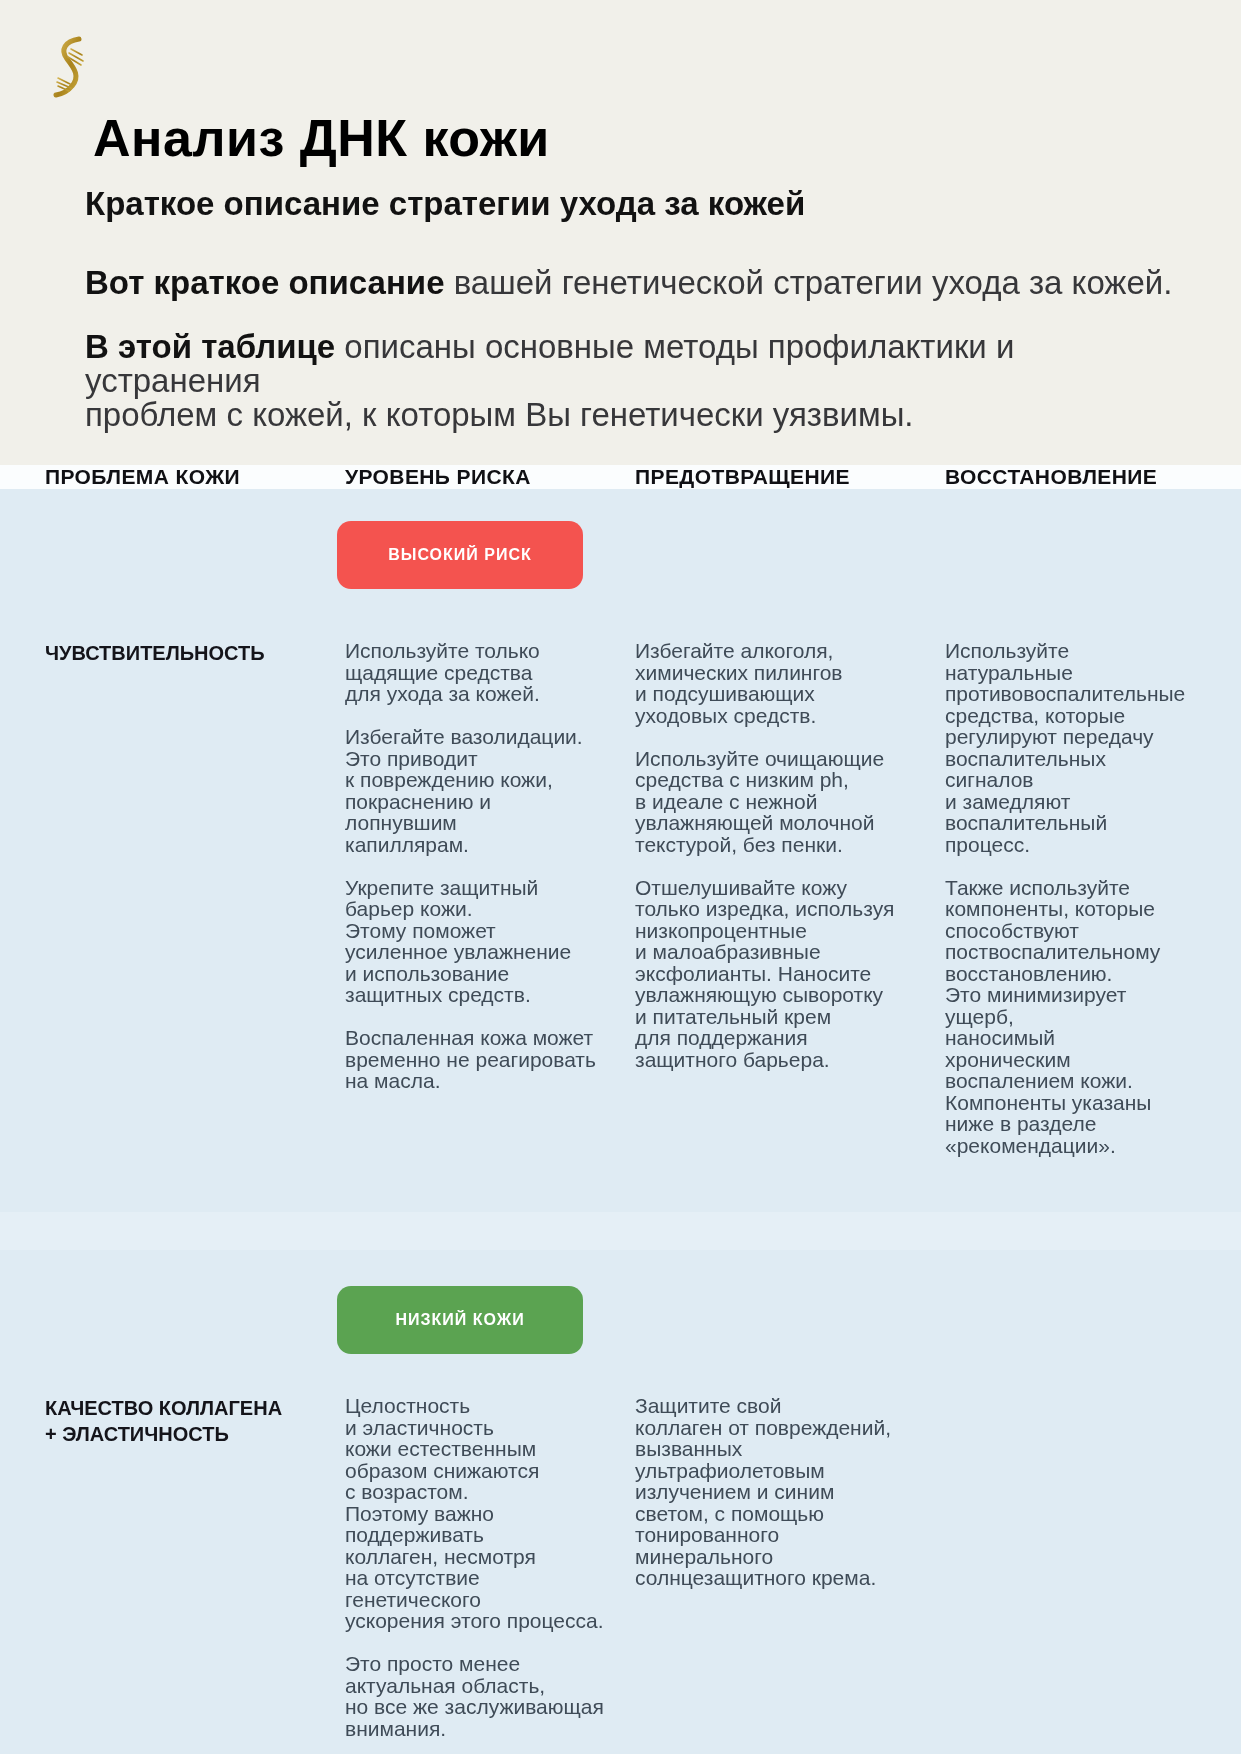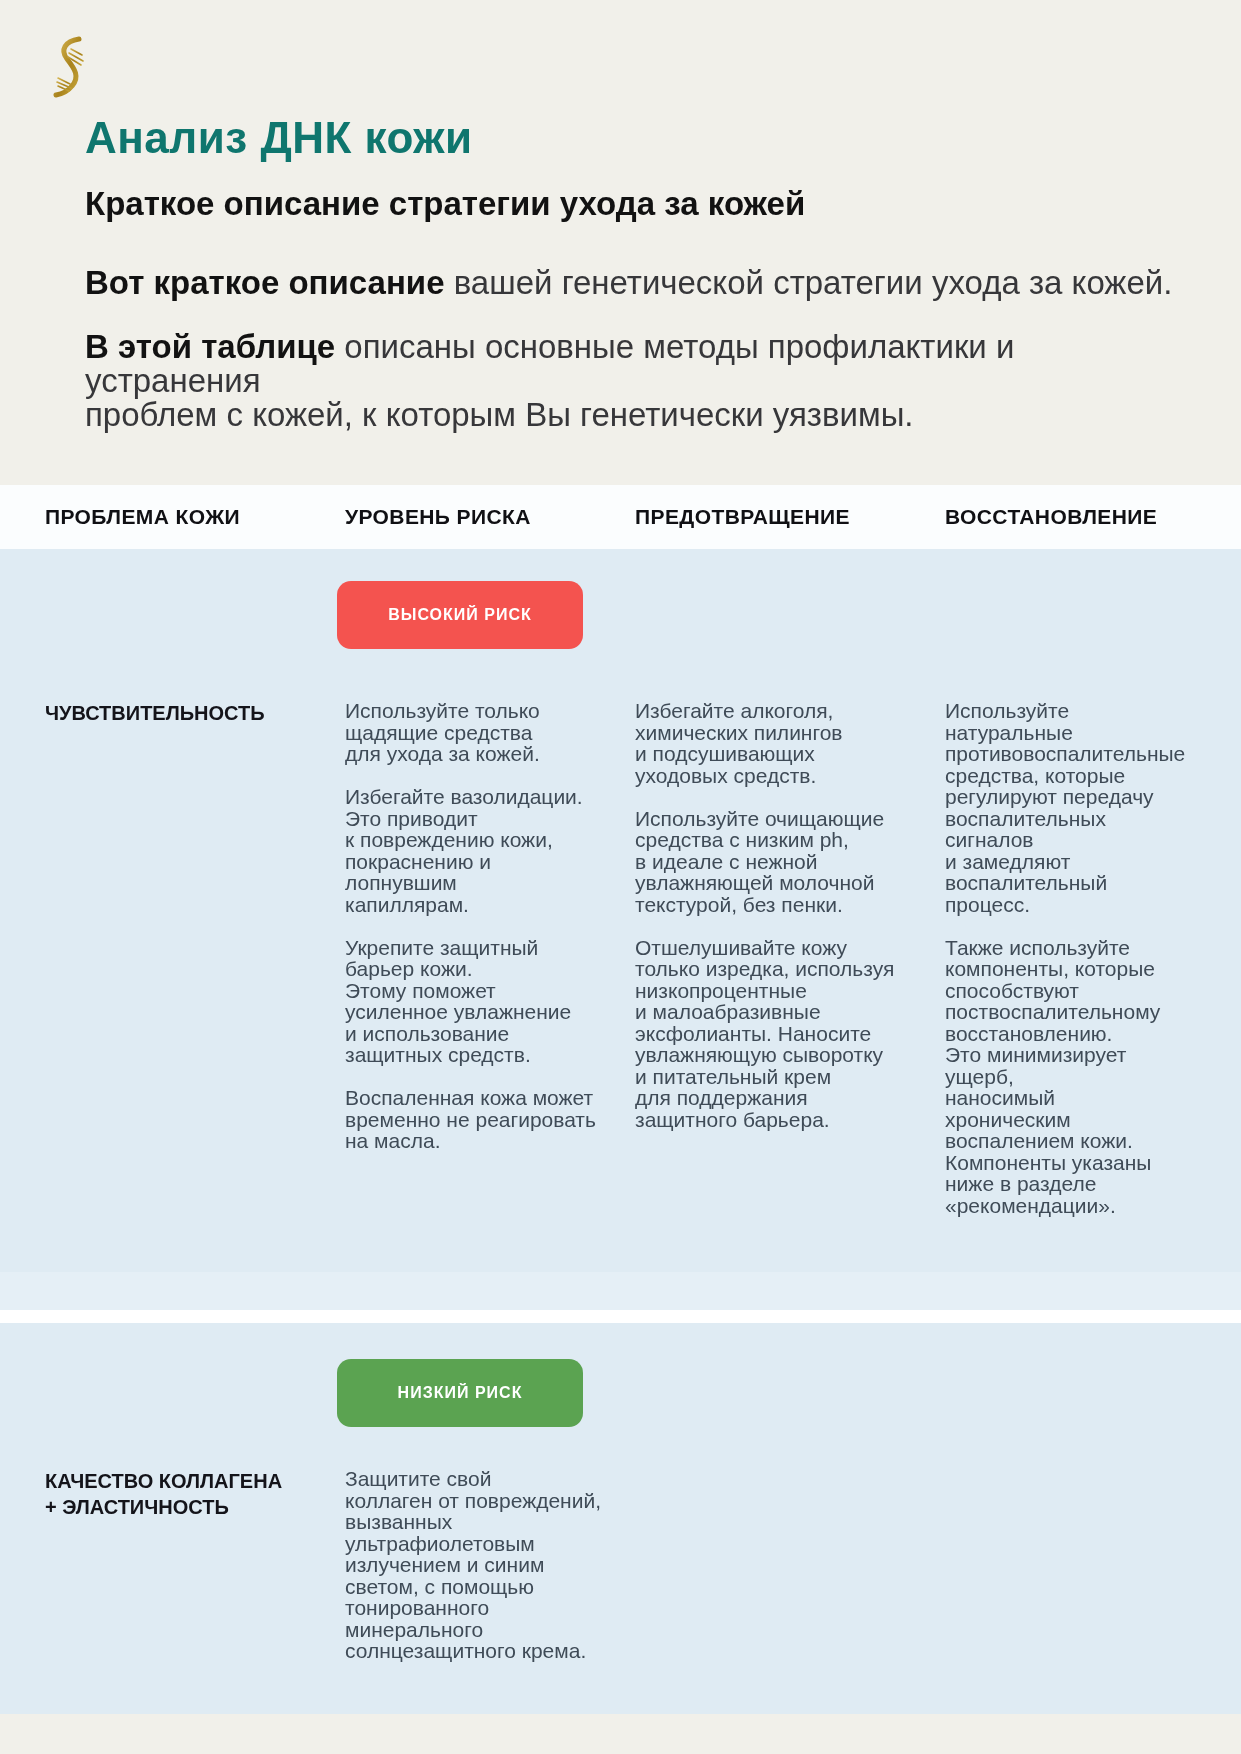--- a/index.html
+++ b/index.html
@@ -9,23 +9,23 @@
     font-family:"Liberation Sans", sans-serif;
     color:#1a1a1a;
     overflow:hidden;
   }
   .page{width:1241px;height:1754px;position:relative;display:flex;flex-direction:column;}
 
   
   .top{height:452px;box-sizing:border-box;padding:36px 60px 0 85px;}
   .logo{display:block;width:38px;height:62px;margin-left:-34px;}
   .title{
-    margin:12px 0 0 0;
-    font-size:44px;line-height:56px;font-weight:800;
-    color:#0f766e;letter-spacing:.5px;
+    margin:12px 0 0 8px;
+    font-size:52px;line-height:56px;font-weight:800;
+    color:#000000;letter-spacing:.5px;
   }
   .subtitle{
     margin:20px 0 0 0;
     font-size:33px;line-height:36px;font-weight:800;
     color:#121212;
   }
   .intro-p{
     margin:0;
     font-size:33px;line-height:34px;font-weight:400;
     color:#37373a;white-space:pre-line;
@@ -182,25 +182,40 @@
 ниже в разделе
 «рекомендации».</div>
     </div>
     <div class="tail-strip"></div>
   </section>
 
   <div class="section-gap"></div>
 
   <section class="section low">
     <div class="badge-row cols">
-      <div class="badge" style="background: rgb(91, 163, 81);">НИЗКИЙ РИСК</div>
+      <div class="badge" style="background: rgb(91, 163, 81);">НИЗКИЙ КОЖИ</div>
     </div>
     <div class="content-row cols">
       <div class="problem">КАЧЕСТВО КОЛЛАГЕНА
 + ЭЛАСТИЧНОСТЬ</div>
+      <div class="cell">Целостность
+и эластичность
+кожи естественным
+образом снижаются
+с возрастом.
+Поэтому важно
+поддерживать
+коллаген, несмотря
+на отсутствие генетического
+ускорения этого процесса.
+
+Это просто менее
+актуальная область,
+но все же заслуживающая
+внимания.</div>
       <div class="cell">Защитите свой
 коллаген от повреждений,
 вызванных ультрафиолетовым
 излучением и синим
 светом, с помощью
 тонированного минерального
 солнцезащитного крема.</div>
       <div class="cell"></div>
     </div>
   </section>

